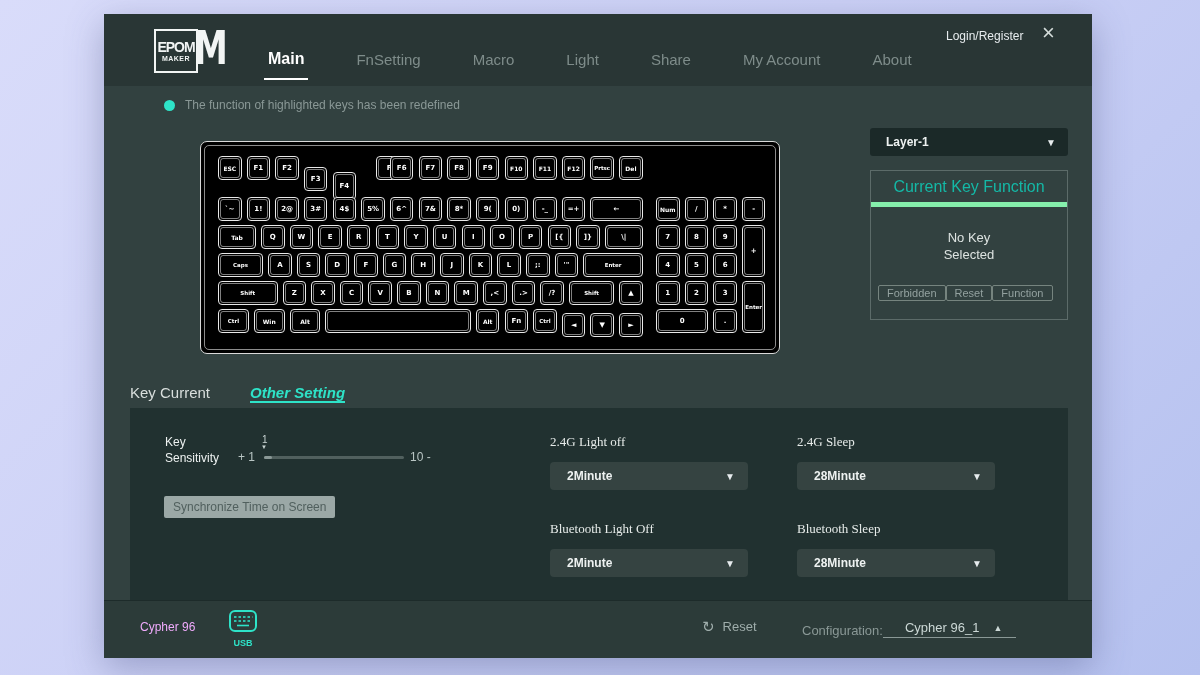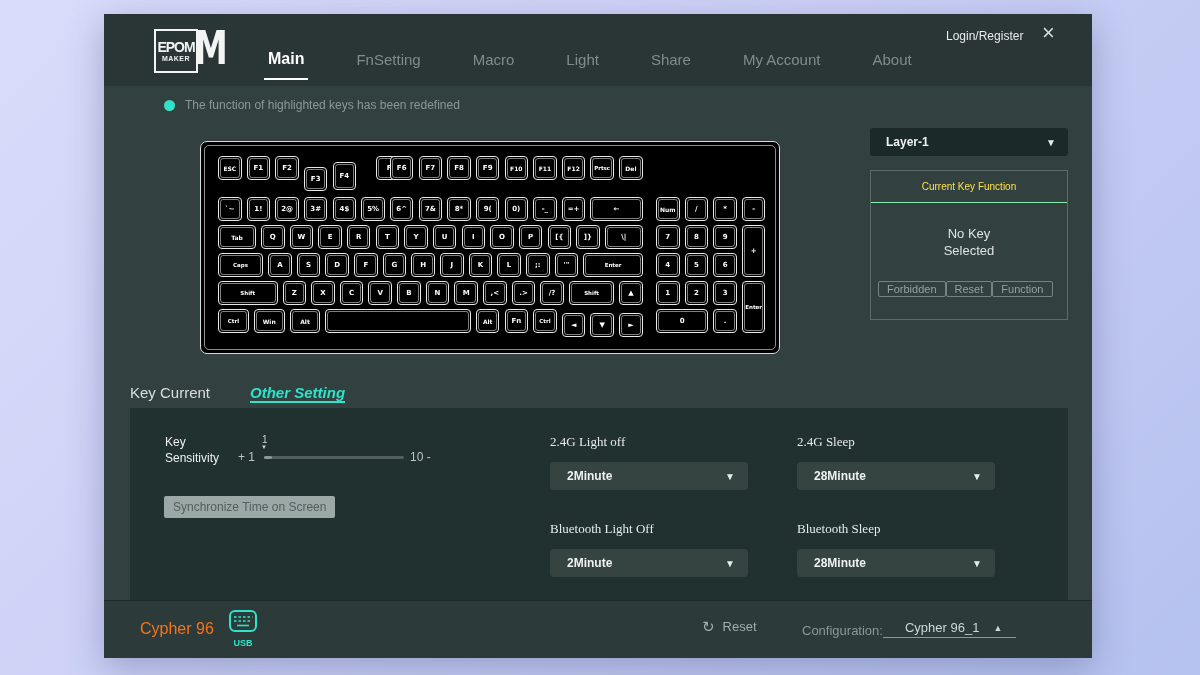--- a/index.html
+++ b/index.html
@@ -32,22 +32,22 @@
   .key{position:absolute;background:#000;border:1px solid #e9e9e9;border-radius:4px;box-sizing:border-box;}
   .key-in{position:absolute;inset:1px;border:1px solid rgba(255,255,255,.5);border-radius:3px;
     display:flex;align-items:center;justify-content:center;color:#fff;font-weight:bold;font-size:7px;
     font-family:"DejaVu Sans",sans-serif;overflow:hidden;}
   
   .layer-select{position:absolute;left:766px;top:114px;width:198px;height:28px;background:#1b2928;
     border-radius:3px;display:flex;align-items:center;cursor:pointer;}
   .layer-select .val{color:#eef2f1;font-size:12px;font-weight:bold;margin-left:16px;flex:1;}
   .layer-select .arr{color:#e7ecee;font-size:10px;margin-right:12px;}
   .ckf-box{position:absolute;left:766px;top:156px;width:198px;height:150px;border:1px solid #5c6b69;box-sizing:border-box;}
-  .ckf-head{height:31px;border-bottom:1px solid #86efac;display:flex;align-items:center;justify-content:center;
-    color:#fde047;font-size:10px;}
+  .ckf-head{height:31px;border-bottom:5px solid #86efac;display:flex;align-items:center;justify-content:center;
+    color:#14b8a6;font-size:16px;}
   .ckf-body{height:78px;display:flex;flex-direction:column;align-items:center;justify-content:center;
     color:#dde3e1;font-size:13px;line-height:17px;}
   .ckf-btns{display:flex;justify-content:flex-start;padding:0 7px;}
   .ckf-btn{border:1px solid #76847f;color:#93a19f;font-size:11px;padding:1px 8px;border-radius:2px;
     background:transparent;cursor:pointer;white-space:nowrap;}
   
   .tabs{position:absolute;left:26px;top:370px;display:flex;gap:40px;align-items:baseline;}
   .tab{color:#d9dfdd;font-size:15px;cursor:pointer;}
   .tab.active{color:#2ee3c8;font-weight:bold;border-bottom:2px solid #2ee3c8;padding-bottom:0;font-style:italic;}
   
@@ -65,21 +65,21 @@
     border:none;border-radius:2px;padding:4px 9px;cursor:pointer;}
   .btn-read{position:absolute;left:34px;top:141px;background:#2e3c3a;color:#dde3e1;font-size:12px;
     border:1px solid #4d5b59;border-radius:2px;padding:4px 9px;cursor:pointer;}
   .dd-group{position:absolute;}
   .dd-label{color:#e7ecea;font-size:13px;margin-bottom:12px;font-family:Liberation Serif, serif;}
   .dd-box{width:198px;height:28px;background:#354341;border-radius:4px;display:flex;align-items:center;cursor:pointer;}
   .dd-box .val{color:#eef2f1;font-size:12px;font-weight:bold;margin-left:17px;flex:1;}
   .dd-box .arr{color:#e7ecee;font-size:10px;margin-right:13px;}
   
   .footer{position:absolute;left:0;top:586px;width:988px;height:58px;background:#2c3b39;border-top:1px solid #1d2b2a;box-sizing:border-box;}
-  .dev-name{position:absolute;left:36px;top:19px;color:#f97316;font-size:16px;}
+  .dev-name{position:absolute;left:36px;top:19px;color:#f0abfc;font-size:12px;}
   .usb{position:absolute;left:122px;top:8px;width:34px;text-align:center;cursor:pointer;}
   .usb-label{color:#2ee3c8;font-size:9px;font-weight:bold;margin-top:1px;}
   .reset{position:absolute;left:598px;top:18px;display:flex;gap:8px;align-items:center;color:#9fadab;font-size:13px;cursor:pointer;}
   .reset .ric{font-size:15px;line-height:15px;}
   .config{position:absolute;left:698px;top:19px;display:flex;align-items:flex-end;}
   .config .clabel{color:#8a9896;font-size:13px;}
   .config .cval{color:#ccd8d6;font-size:13px;border-bottom:1px solid #8a9896;padding:0 14px 2px 22px;display:flex;gap:14px;align-items:center;cursor:pointer;}
   .config .carr{font-size:9px;color:#ccd8d6;}
 </style>
 </head>
@@ -127,21 +127,21 @@
       <div class="key" style="left: 74.3px; top: 14px; width: 23.6px; height: 24px;">
         <div class="key-in">
           <span>F2</span>
         </div>
       </div>
       <div class="key" style="left: 102.9px; top: 25px; width: 23.6px; height: 24px;">
         <div class="key-in">
           <span>F3</span>
         </div>
       </div>
-      <div class="key" style="left: 131.6px; top: 20px; width: 23.6px; height: 28px;">
+      <div class="key" style="left: 131.6px; top: 30px; width: 23.6px; height: 28px;">
         <div class="key-in">
           <span>F4</span>
         </div>
       </div>
       <div class="key" style="left: 175px; top: 14px; width: 31px; height: 24px;">
         <div class="key-in">
           <span>F5</span>
         </div>
       </div>
       <div class="key" style="left: 188.9px; top: 14px; width: 23.6px; height: 24px;">

